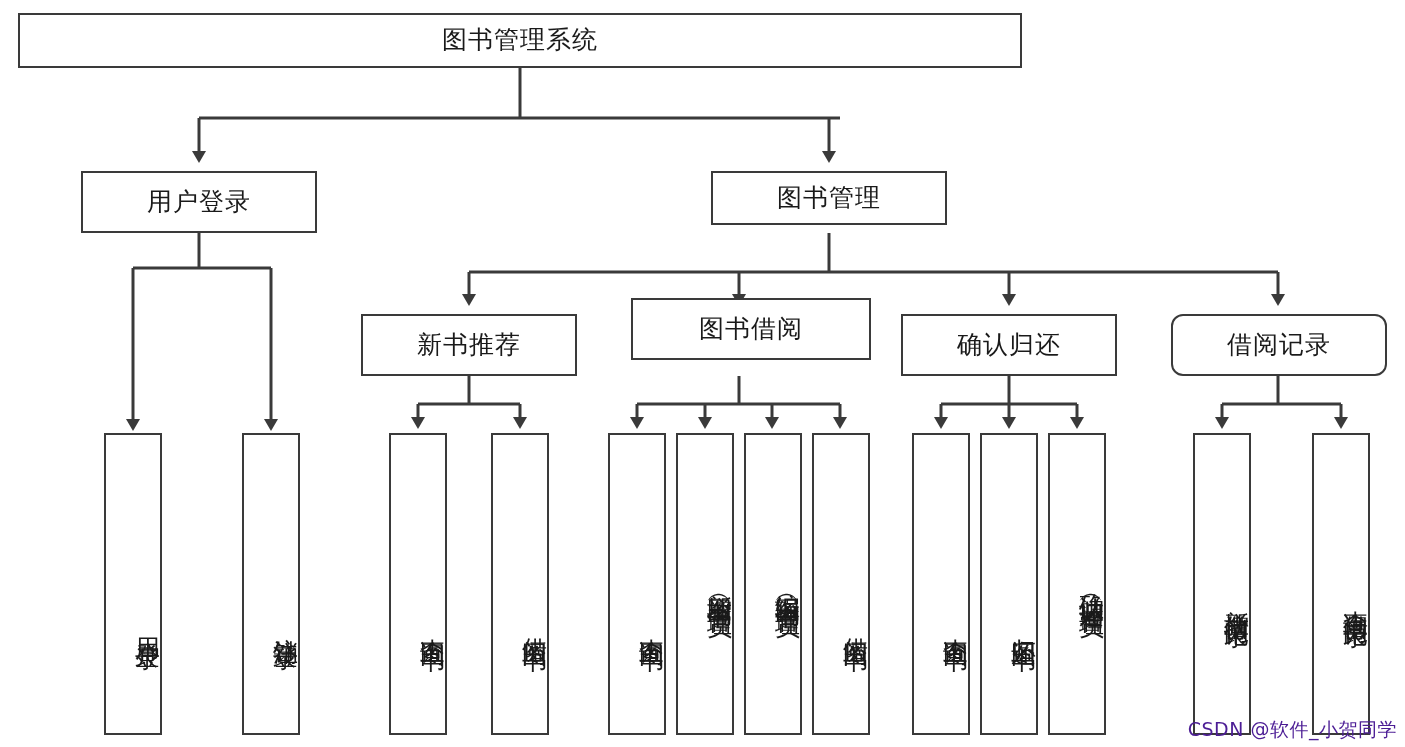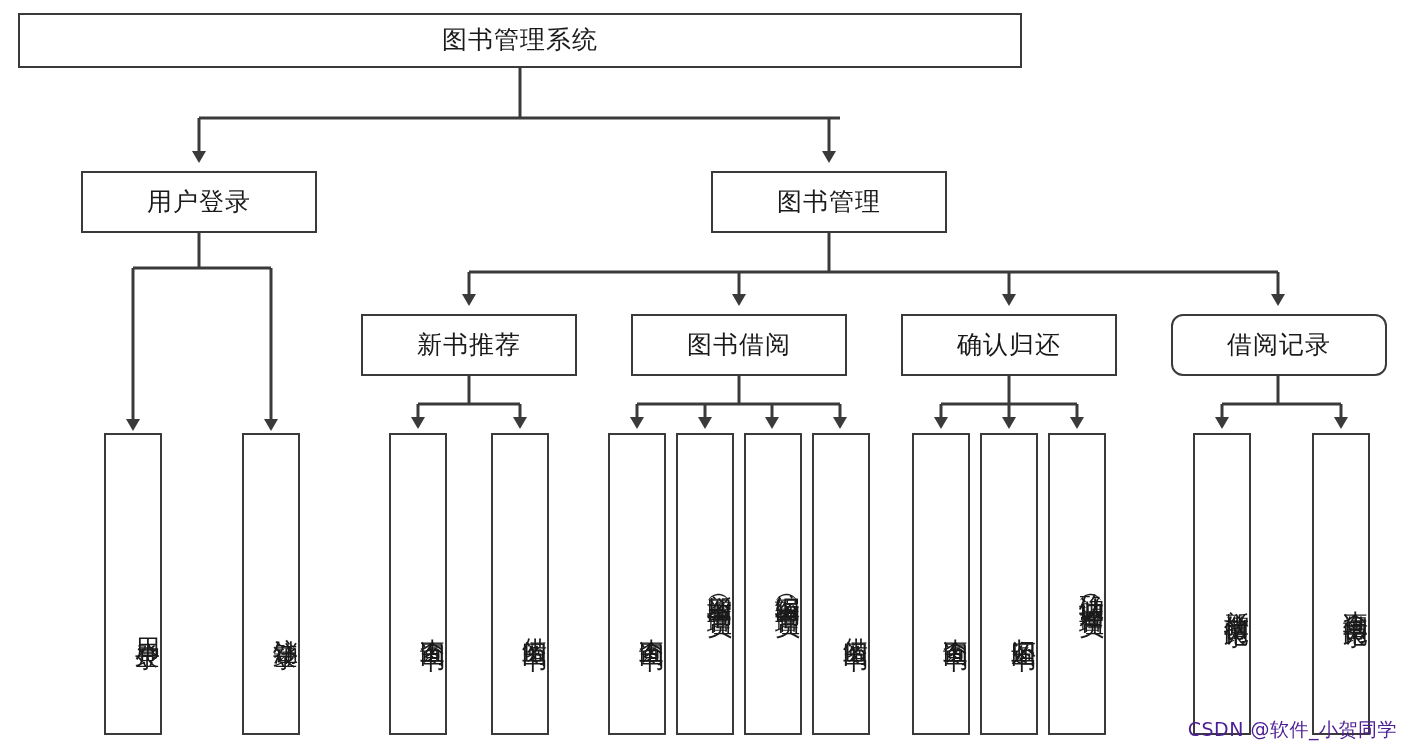--- a/index.html
+++ b/index.html
@@ -120,28 +120,28 @@
     </g>
   </svg>
 
   <div class="node horiz" style="left:18px; top:13px; width:1004px; height:55px;">
     <span class="node-label">图书管理系统</span>
   </div>
 
   <div class="node horiz" style="left:81px; top:171px; width:236px; height:62px;">
     <span class="node-label">用户登录</span>
   </div>
-  <div class="node horiz" style="left:711px; top:171px; width:236px; height:62px;">
+  <div class="node horiz" style="left:711px; top:171px; width:236px; height:54px;">
     <span class="node-label">图书管理</span>
   </div>
 
   <div class="node horiz" style="left:361px; top:314px; width:216px; height:62px;">
     <span class="node-label">新书推荐</span>
   </div>
-  <div class="node horiz" style="left:631px; top:314px; width:216px; height:62px;">
+  <div class="node horiz" style="left:631px; top:298px; width:240px; height:62px;">
     <span class="node-label">图书借阅</span>
   </div>
   <div class="node horiz" style="left:901px; top:314px; width:216px; height:62px;">
     <span class="node-label">确认归还</span>
   </div>
   <div class="node horiz" style="left:1171px; top:314px; width:216px; height:62px;border-radius:12px;">
     <span class="node-label">借阅记录</span>
   </div>
 
   <div class="node vert" style="left:104px; top:433px; width:58px; height:302px; padding-top:80px;">

